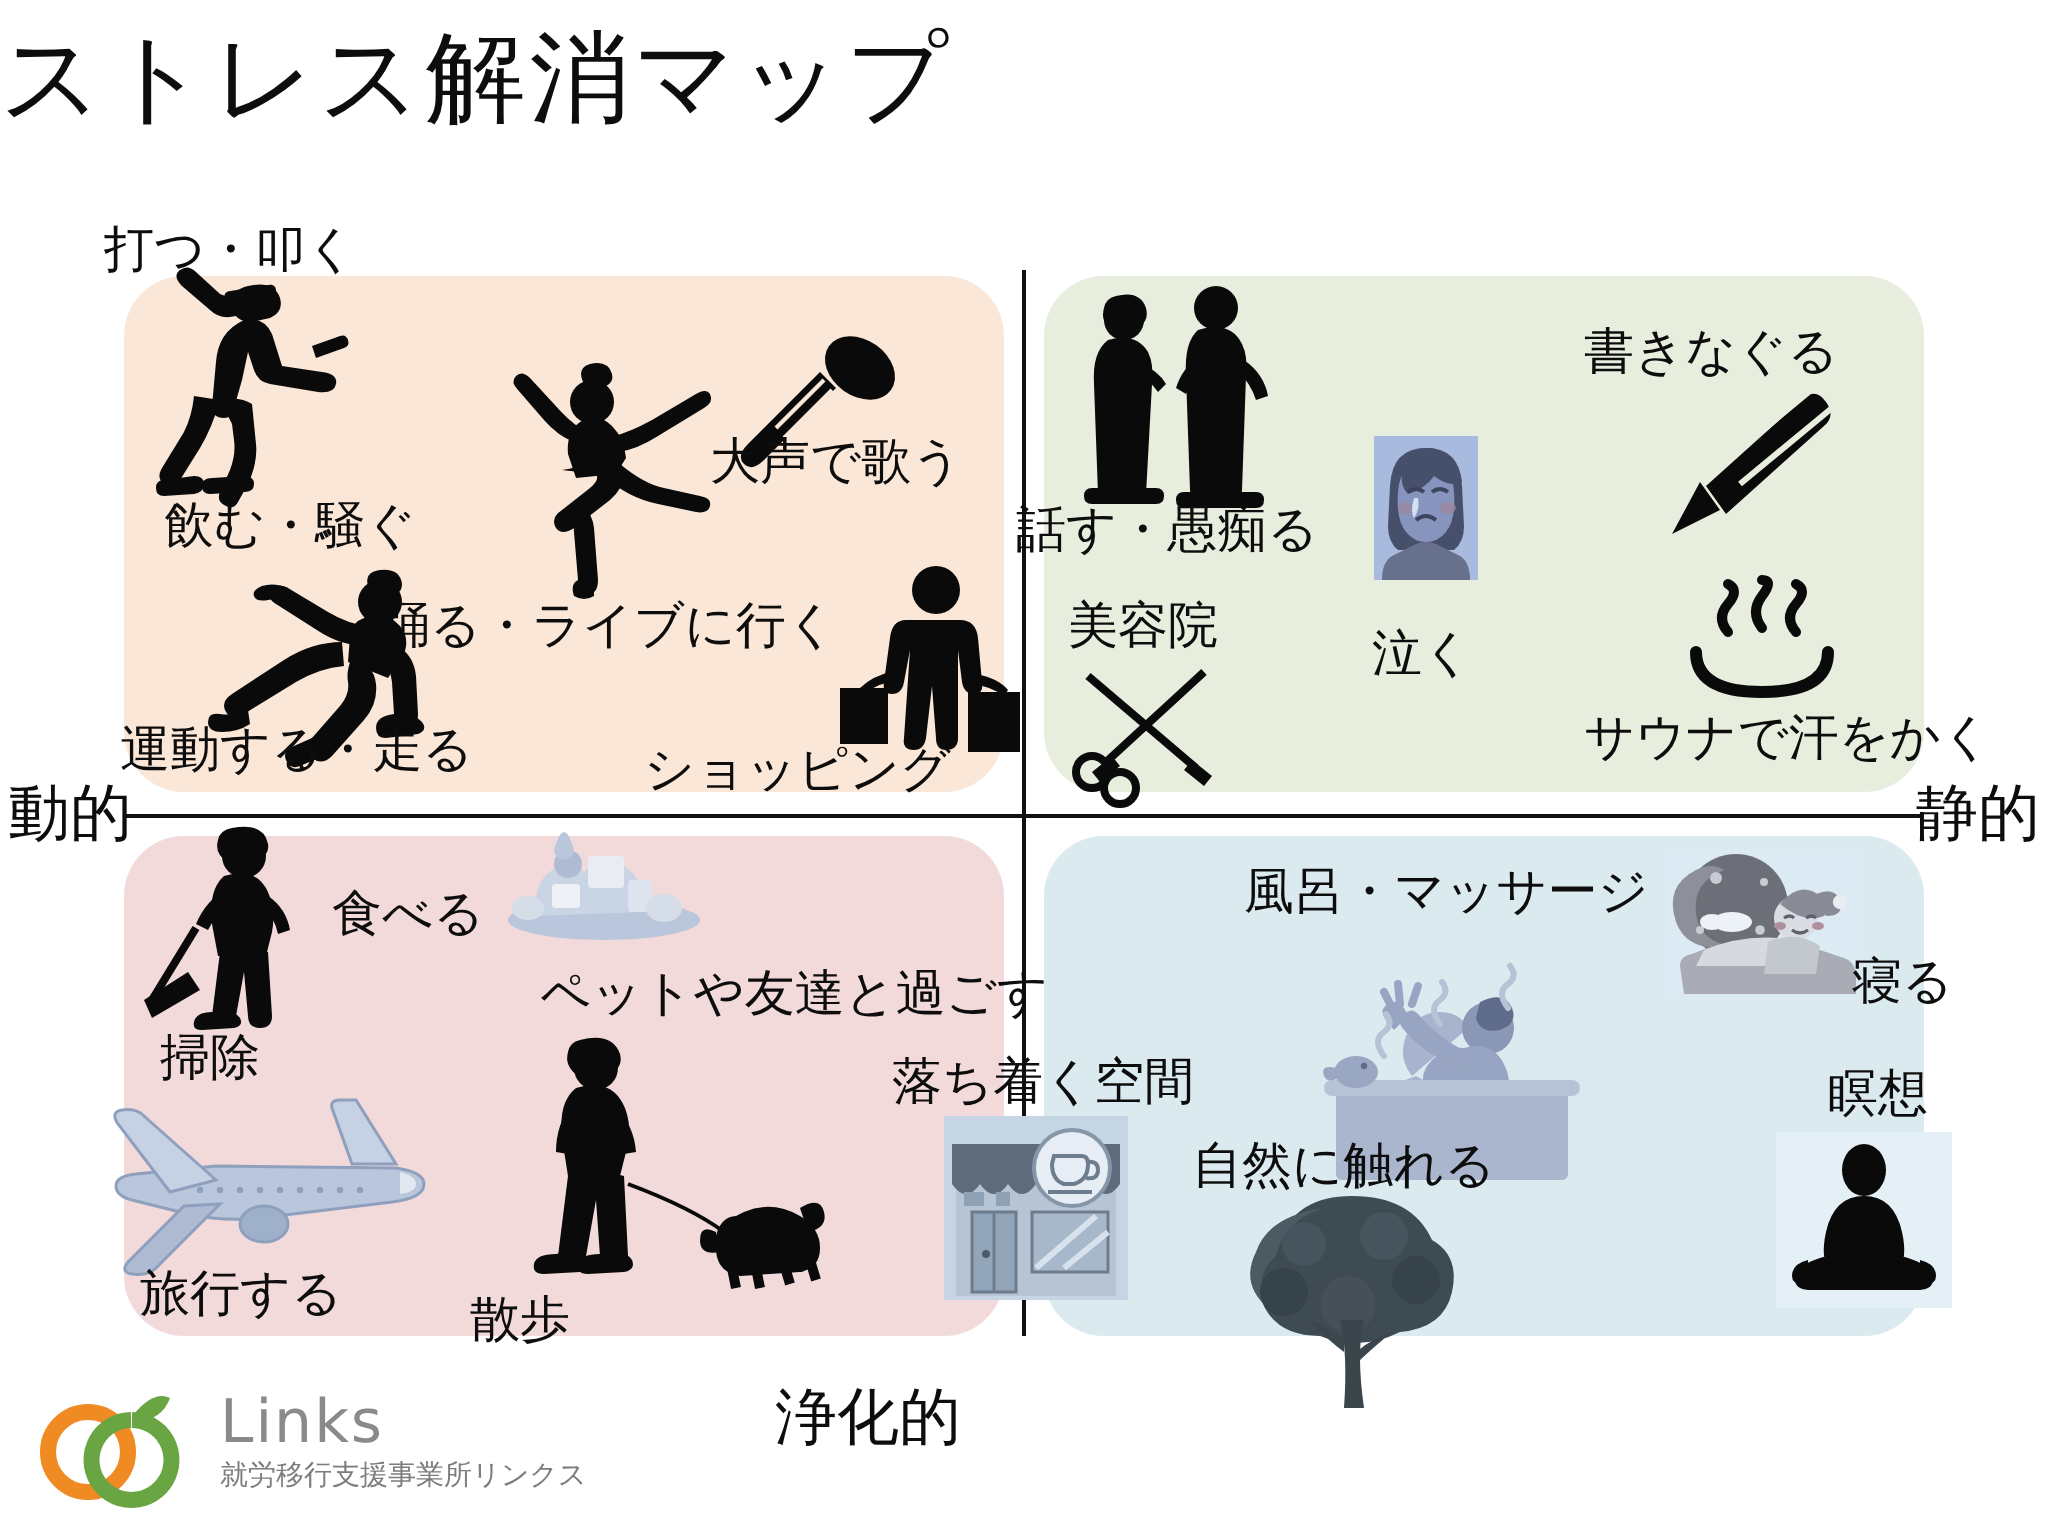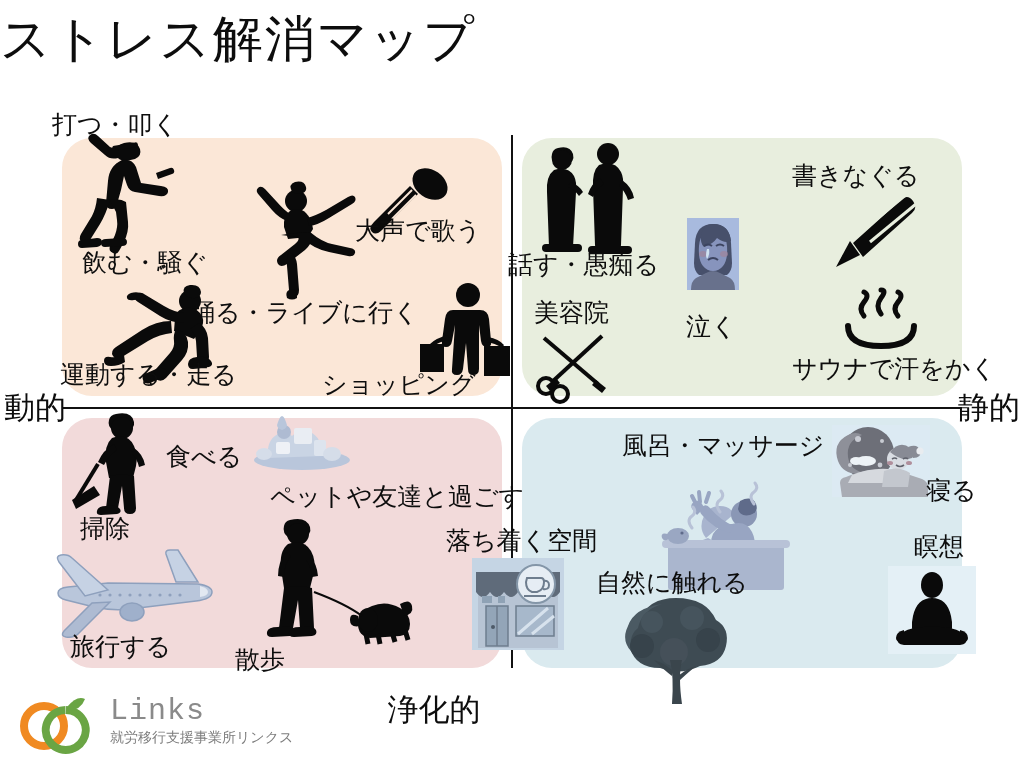--- a/index.html
+++ b/index.html
@@ -45,21 +45,21 @@
 
   
   .art{position:absolute;}
   .art svg{display:block;overflow:visible;}
   .sil{fill:#0a0a0a;}
 
   
   .tile{position:absolute;}
 
   
-  #logo{position:absolute;left:18px;top:696px;width:260px;height:62px;font-family:Liberation Mono, monospace;}
+  #logo{position:absolute;left:18px;top:696px;width:260px;height:62px;}
   #logo .word{
     position:absolute;left:92px;top:-2px;
     font-size:30px;color:#8a8a8a;letter-spacing:1px;font-weight:400;
   }
   #logo .sub{
     position:absolute;left:92px;top:33px;
     font-size:14px;color:#7d7d7d;letter-spacing:0px;white-space:nowrap;
   }
 </style>
 </head>

